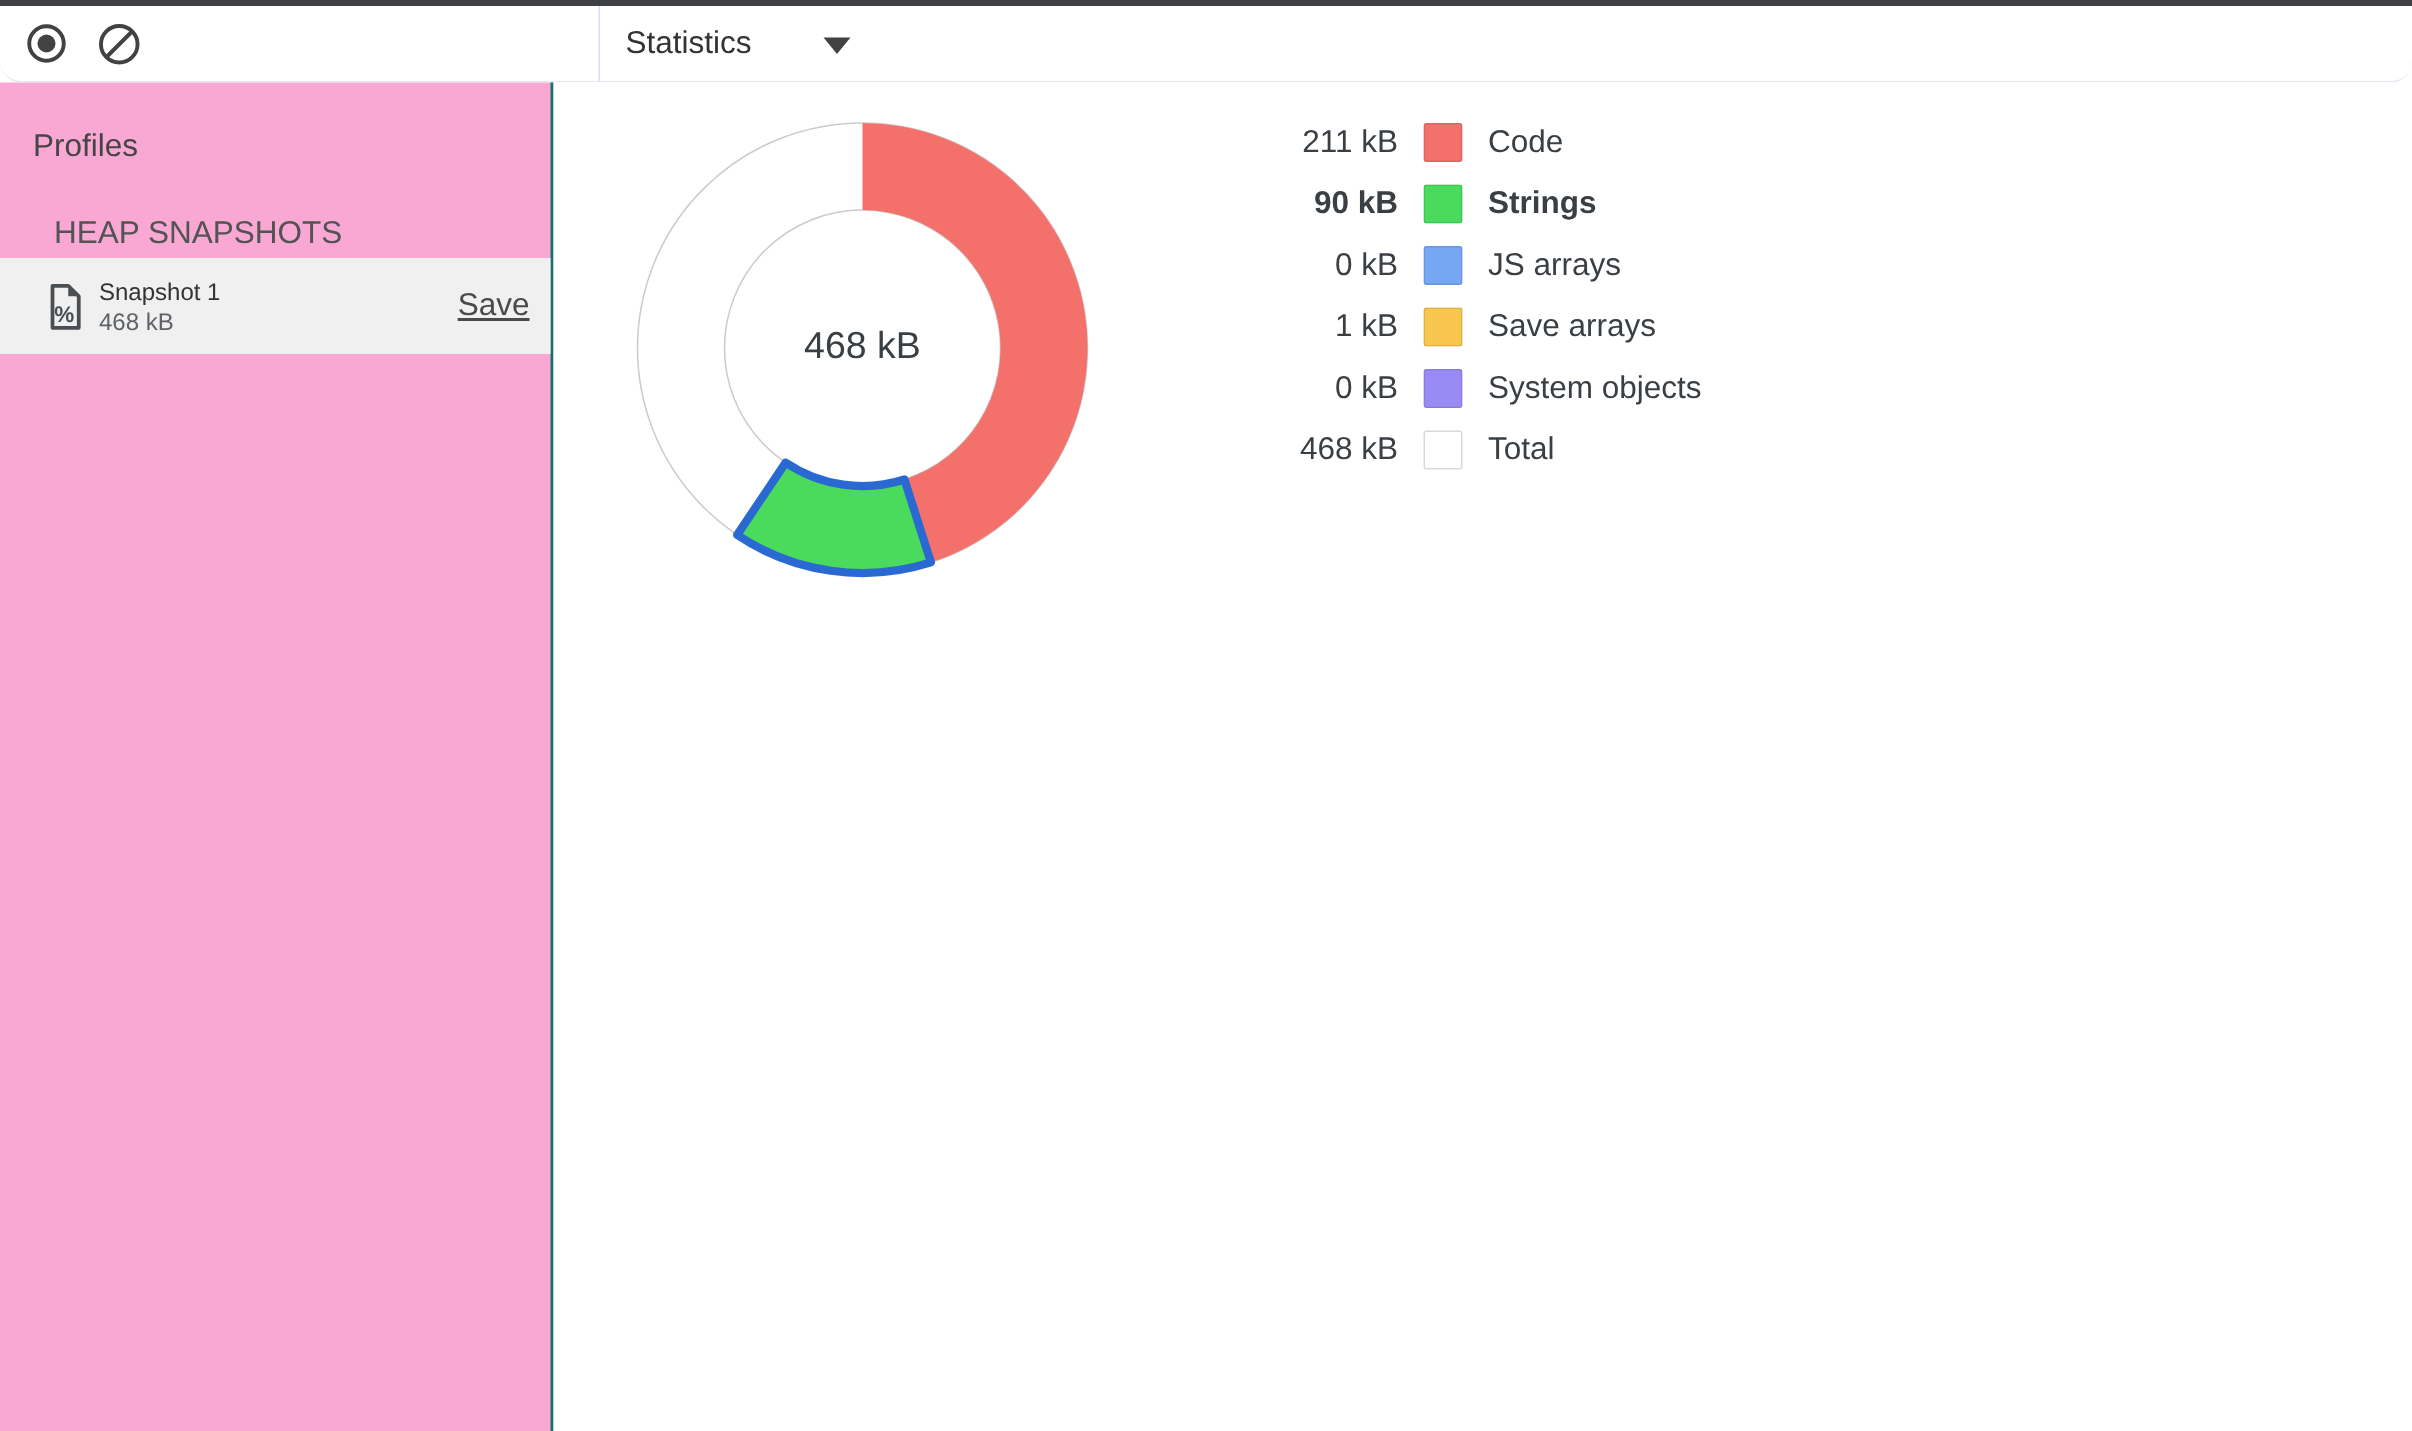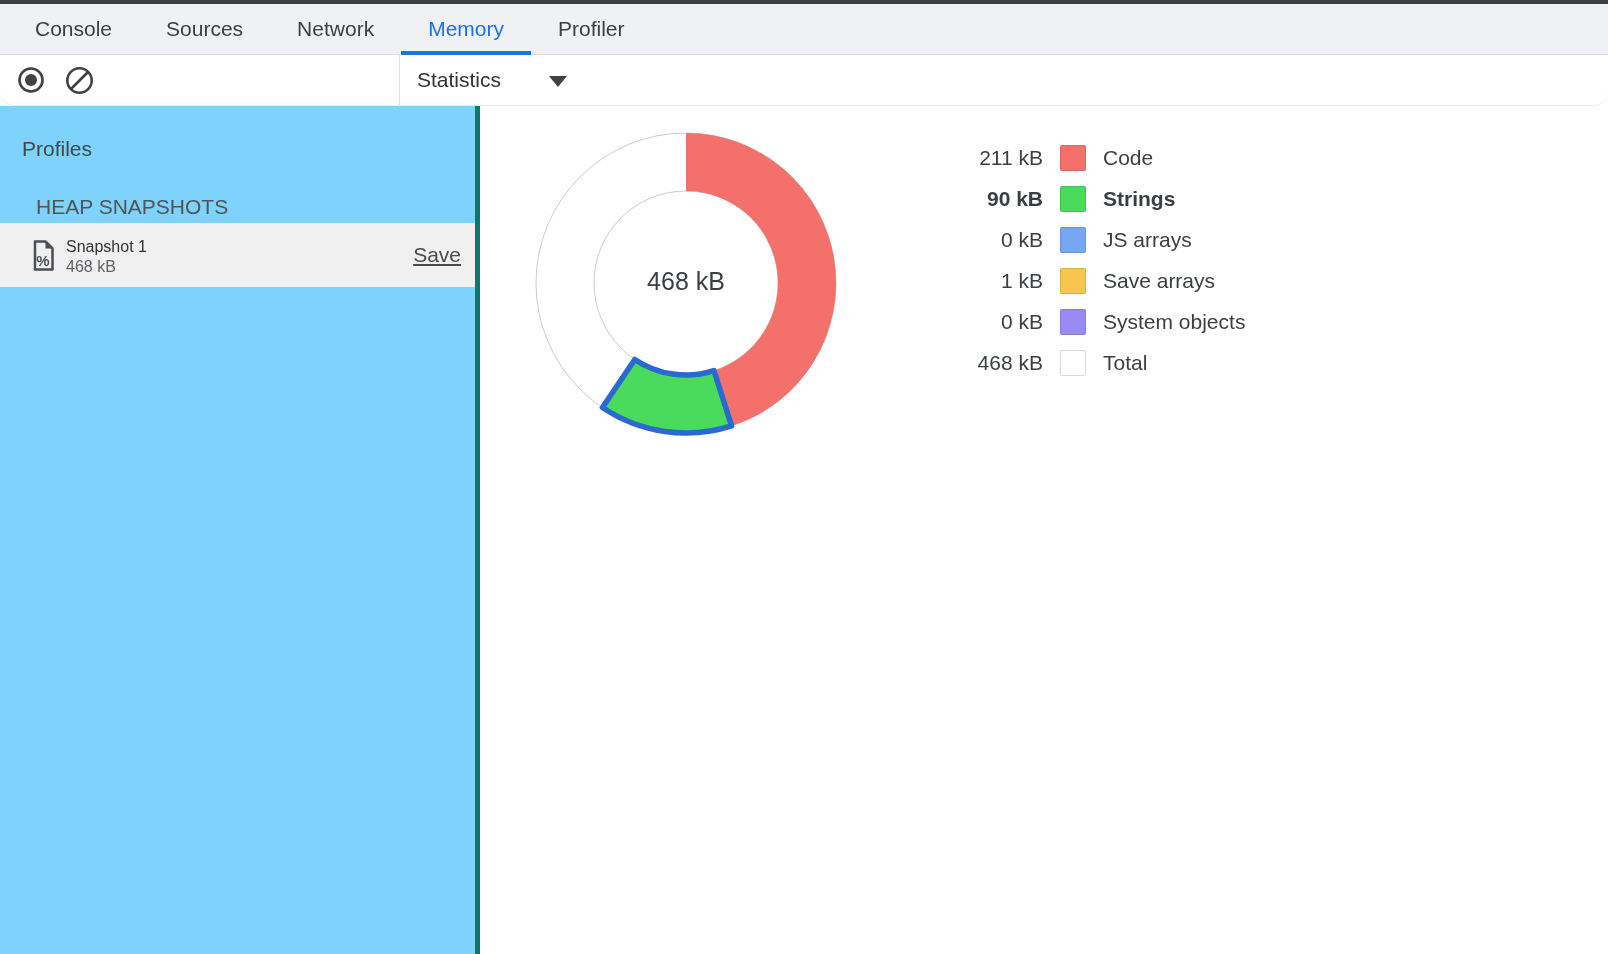--- a/index.html
+++ b/index.html
@@ -57,21 +57,21 @@
   .view-select .label { font-size: 21px; color: #333; }
   .dd-arrow {
     width: 0; height: 0; margin-left: 48px; margin-top: 3px;
     border-left: 9px solid transparent; border-right: 9px solid transparent;
     border-top: 11px solid #424242;
   }
 
   
   .content { flex: 1; display: flex; min-height: 0; }
   .sidebar {
-    width: 480px; border-right: 5px solid #0f766e; background: #7dd3fc;
+    width: 369px; border-right: 2px solid #0f766e; background: #f9a8d4;
   }
   .profiles-title { margin: 30px 0 0 22px; font-size: 21px; color: #454545; line-height: 26px; }
   .section-title { margin: 32px 0 0 36px; font-size: 21px; color: #535353; line-height: 26px; }
   .snapshot-list { margin-top: 3px; }
   .snapshot-row {
     height: 64px; display: flex; align-items: center;
     padding: 0 14px 0 30px; cursor: pointer;
   }
   .snapshot-row.selected { background: #f0f0f0; }
   .snap-info { margin-left: 10px; display: flex; flex-direction: column; }
@@ -88,46 +88,39 @@
   .donut-wrap { position: absolute; left: 50px; top: 21px; width: 312px; height: 312px; }
   .donut-wrap svg { position: absolute; left: 0; top: 0; overflow: visible; }
   .donut-label {
     position: absolute; left: 0; right: 0; top: 50%;
     transform: translateY(-54%);
     text-align: center; font-size: 25px; color: #3a3f44;
     pointer-events: none;
   }
 
   
-  .legend { position: absolute; left: 483px; top: 31px; }
+  .legend { position: absolute; left: 483px; top: 19px; }
   .legend-row { display: flex; align-items: center; height: 41px; }
   .legend-value { width: 80px; text-align: right; font-size: 21px; color: #3a3f44; }
   .legend-swatch {
     width: 26px; height: 26px; margin-left: 17px;
     border-radius: 2px; border: 1px solid rgba(0,0,0,0.10);
     flex: 0 0 auto;
   }
   .legend-swatch.total { background: #fff; border: 1px solid #d9d9d9; }
   .legend-label { margin-left: 17px; font-size: 21px; color: #3a3f44; white-space: nowrap; }
   .legend-row.selected .legend-value,
   .legend-row.selected .legend-label { font-weight: bold; }
 </style>
 </head>
 <body>
 
 <div class="devtools">
   <div class="top-strip"></div>
 
-  <nav class="tabbar">
-      <div class="tab">Console</div>
-      <div class="tab">Sources</div>
-      <div class="tab">Network</div>
-      <div class="tab selected">Memory</div>
-      <div class="tab">Profiler</div>
-    </nav>
 
   <div class="toolbar">
     <div class="toolbar-left">
       <button class="icon-btn">
         <svg width="30" height="30" viewBox="0 0 30 30">
           <circle cx="15" cy="15" r="11.5" fill="none" stroke="#424242" stroke-width="2.6"></circle>
           <circle cx="15" cy="15" r="6" fill="#424242"></circle>
         </svg>
       </button>
       <button class="icon-btn">

